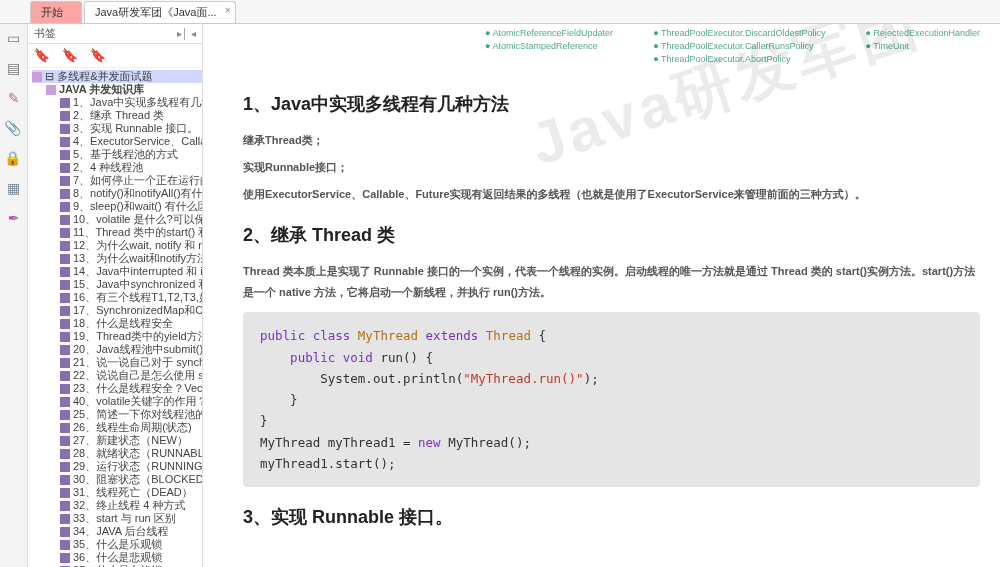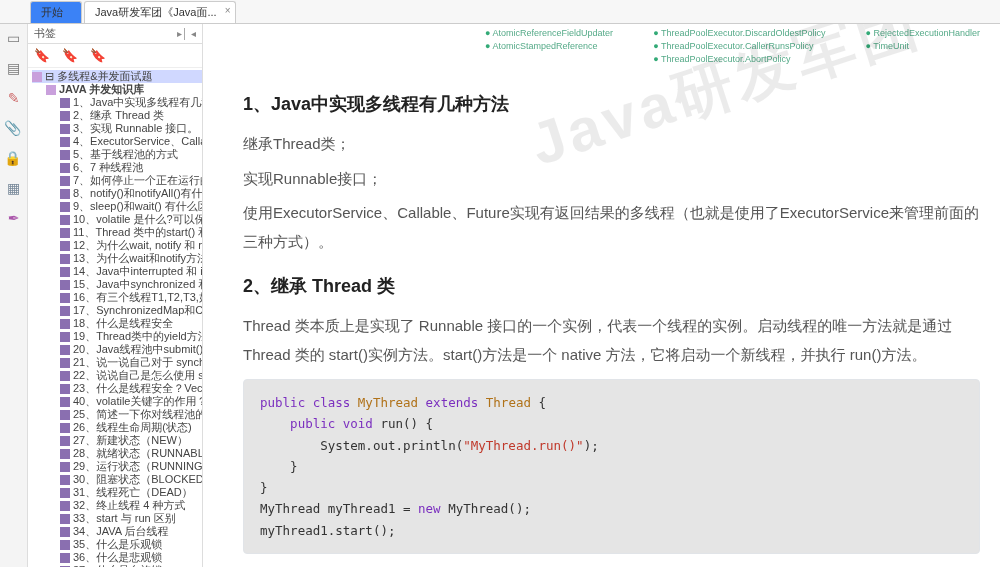--- a/index.html
+++ b/index.html
@@ -1,20 +1,20 @@
 <!DOCTYPE html>
 <html><head>
 <meta charset="utf-8">
 <style>
   * { margin:0; padding:0; box-sizing:border-box; }
   body { font-family:"Microsoft YaHei","Segoe UI",sans-serif; font-size:12px; color:#333; background:#fff; overflow:hidden; }
   .app { width:1000px; height:567px; display:flex; flex-direction:column; }
   
   .tabstrip { height:24px; display:flex; align-items:flex-end; border-bottom:1px solid #ccc; padding-left:30px; background:#f7f7f7; }
-  .tab { padding:3px 18px 3px 10px; border:1px solid #ccc; border-bottom:none; background:#3b82f6; margin-right:2px; font-size:11px; position:relative; border-radius:3px 3px 0 0; }
+  .tab { padding:3px 18px 3px 10px; border:1px solid #ccc; border-bottom:none; background:#fca5a5; margin-right:2px; font-size:11px; position:relative; border-radius:3px 3px 0 0; }
   .tab.active { background:#fff; }
   .tab .x { position:absolute; right:4px; top:3px; color:#888; font-size:10px; }
   
   .body { flex:1; display:flex; min-height:0; }
   
   .iconbar { width:28px; background:#f4f4f4; border-right:1px solid #ddd; display:flex; flex-direction:column; align-items:center; padding-top:6px; gap:14px; }
   .iconbar span { font-size:14px; color:#7a7a7a; }
   
   .sidebar { width:175px; border-right:1px solid #ddd; display:flex; flex-direction:column; min-height:0; }
   .sbhead { display:flex; align-items:center; justify-content:space-between; padding:2px 6px; border-bottom:1px solid #ddd; font-size:11px; color:#555; }
@@ -28,21 +28,21 @@
   .tree .row { display:flex; align-items:center; gap:3px; height:13px; cursor:pointer; }
   .tree .ic { width:10px; height:10px; background:#8a6fb0; display:inline-block; flex:none; }
   .tree .ic.fold { background:#c9a0dc; }
   .tree .sel { background:#d0d8ff; }
   
   .main { flex:1; overflow:auto; padding:0 20px 10px 40px; position:relative; }
   .topmeta { display:flex; justify-content:flex-end; gap:40px; font-size:9px; color:#5a8; padding:4px 0 10px; }
   .topmeta .col { display:flex; flex-direction:column; gap:3px; }
   .topmeta .it::before { content:"● "; color:#3a7; }
   h2 { font-size:18px; font-weight:bold; color:#222; margin:18px 0 14px; }
-  .para { font-size:15px; color:#555; line-height:1.9; margin-bottom:6px; }
+  .para { font-size:11px; color:#555; line-height:1.9; margin-bottom:6px;font-weight:bold; }
   .code { background:#e5e5e5; border:1px solid #e1e4e8; border-radius:4px; padding:12px 16px; font-family:Consolas,Menlo,monospace; font-size:12.5px; line-height:1.7; color:#333; margin:10px 0 18px; white-space:pre; }
   .kw { color:#7b2fbf; }
   .cls { color:#b07219; }
   .str { color:#c0392b; }
   
   .wm { position:absolute; top:20px; left:320px; font-size:60px; color:rgba(0,0,0,0.08); transform:rotate(-18deg); pointer-events:none; font-weight:bold; letter-spacing:4px; white-space:nowrap; }
 </style>
 </head>
 <body>
 
@@ -95,21 +95,21 @@
           <div class="row lvl2">
             <span class="ic"></span>
             <span>4、ExecutorService、Callable、</span>
           </div>
           <div class="row lvl2">
             <span class="ic"></span>
             <span>5、基于线程池的方式</span>
           </div>
           <div class="row lvl2">
             <span class="ic"></span>
-            <span>6、7 种线程池</span>
+            <span>2、4 种线程池</span>
           </div>
           <div class="row lvl2">
             <span class="ic"></span>
             <span>7、如何停止一个正在运行的线程</span>
           </div>
           <div class="row lvl2">
             <span class="ic"></span>
             <span>8、notify()和notifyAll()有什么区</span>
           </div>
           <div class="row lvl2">

